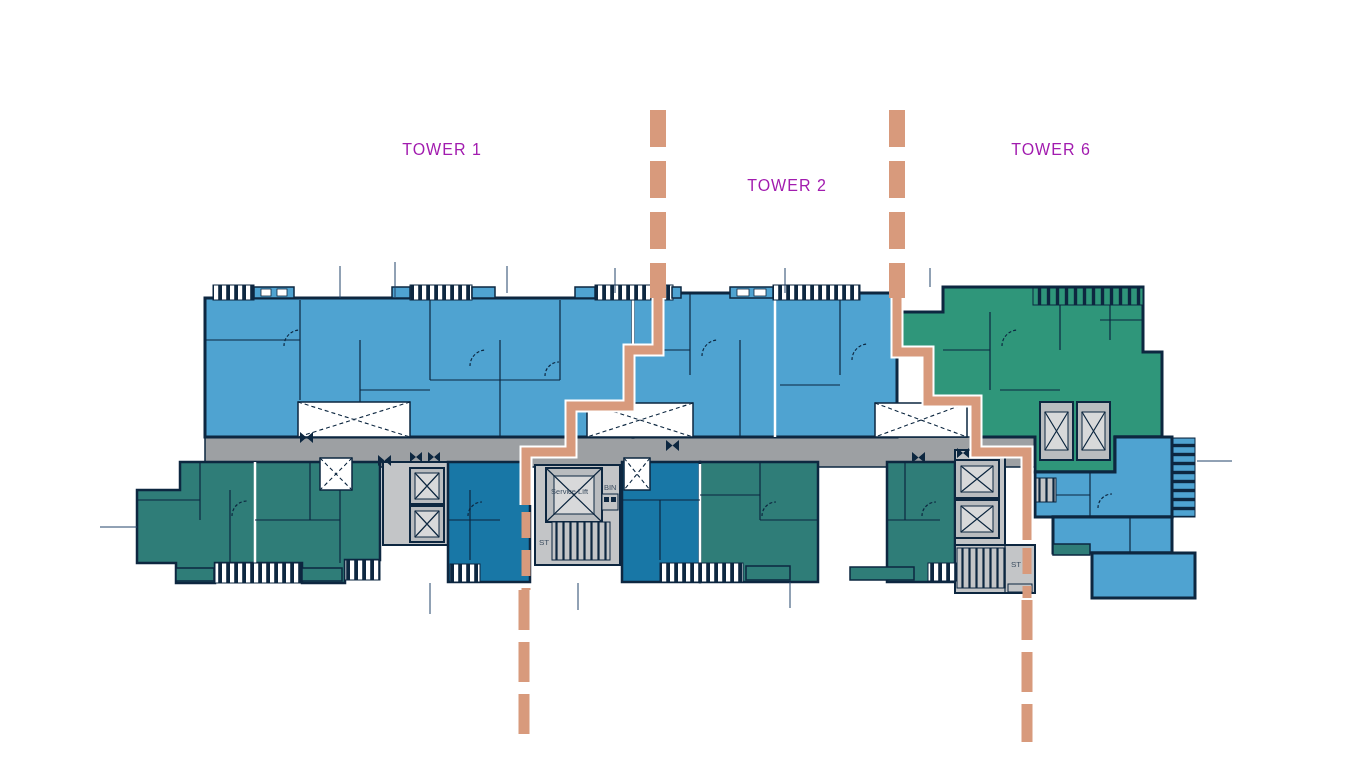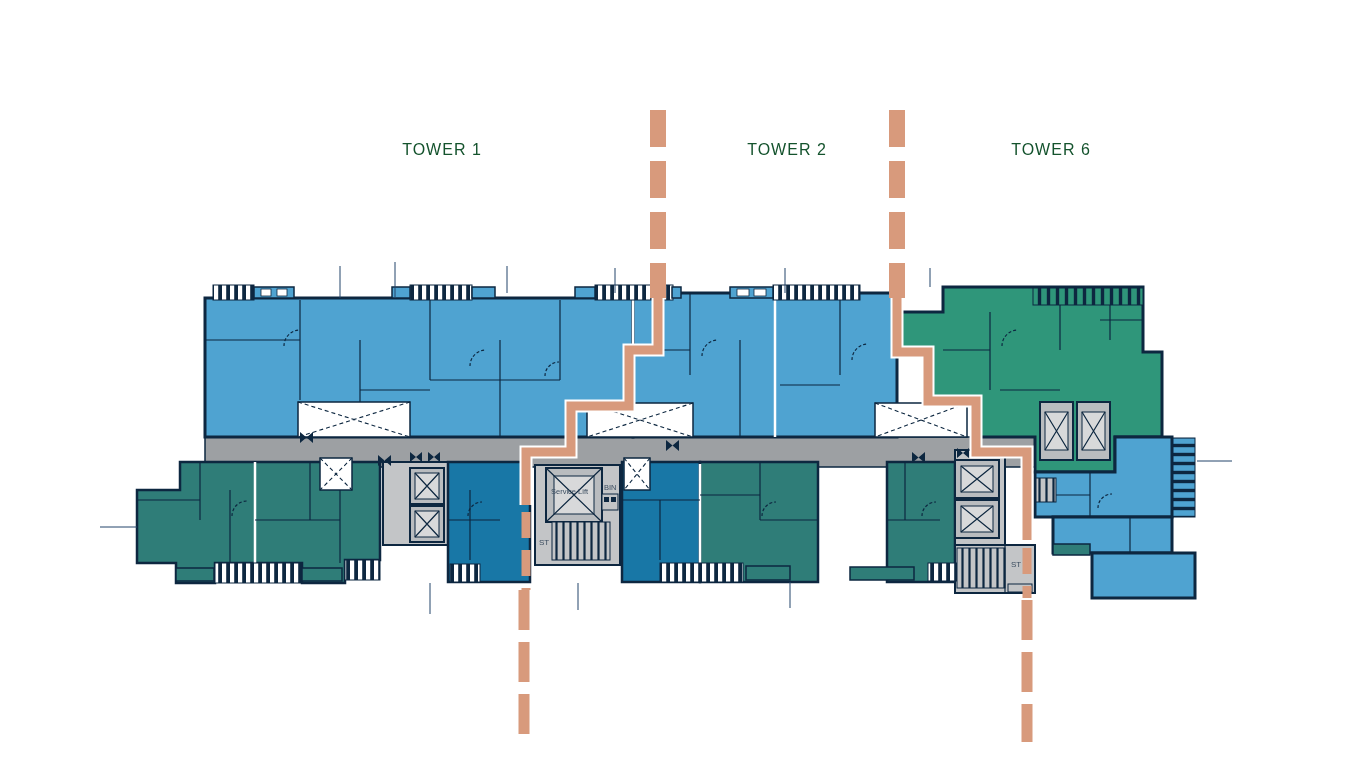--- a/index.html
+++ b/index.html
@@ -1,20 +1,20 @@
 <!DOCTYPE html>
 <html><head>
 <meta charset="utf-8">
 <style>
   html,body{margin:0;padding:0;background:#fff;}
   #stage{position:relative;width:1366px;height:768px;background:#ffffff;overflow:hidden;
          font-family:"Liberation Sans",sans-serif;}
   .tower-label{position:absolute;top:141px;width:180px;text-align:center;
-ardon    font-size:27px;letter-spacing:1px;color:#14532d;font-weight:400;}
-  .tl1{left:352px;} .tl2{left:697px;} .tl3{left:961px;}
+ardon    font-size:27px;letter-spacing:1px;color:#a21caf;font-weight:400;}
+  .tl1{left:352px;} .tl2{left:697px;margin-top:36px;} .tl3{left:961px;}
   
   .ub{fill:#4fa3d1;stroke:#0d2740;stroke-width:3;}
   .ug{fill:#2f967a;stroke:#0d2740;stroke-width:3;}
   .ut{fill:#2f7d78;stroke:#0d2740;stroke-width:2.5;}
   .ud{fill:#1877a6;stroke:#0d2740;stroke-width:2.5;}
   .cor{fill:#9da0a3;stroke:#0d2740;stroke-width:1.5;}
   .core{fill:#c3c5c7;stroke:#0d2740;stroke-width:2;}
   .voidx{fill:#ffffff;stroke:#0d2740;stroke-width:1.5;}
   .xline{stroke:#0d2740;stroke-width:1.1;stroke-dasharray:4 3;fill:none;}
   .part{stroke:#0d2740;stroke-width:1.2;fill:none;}

